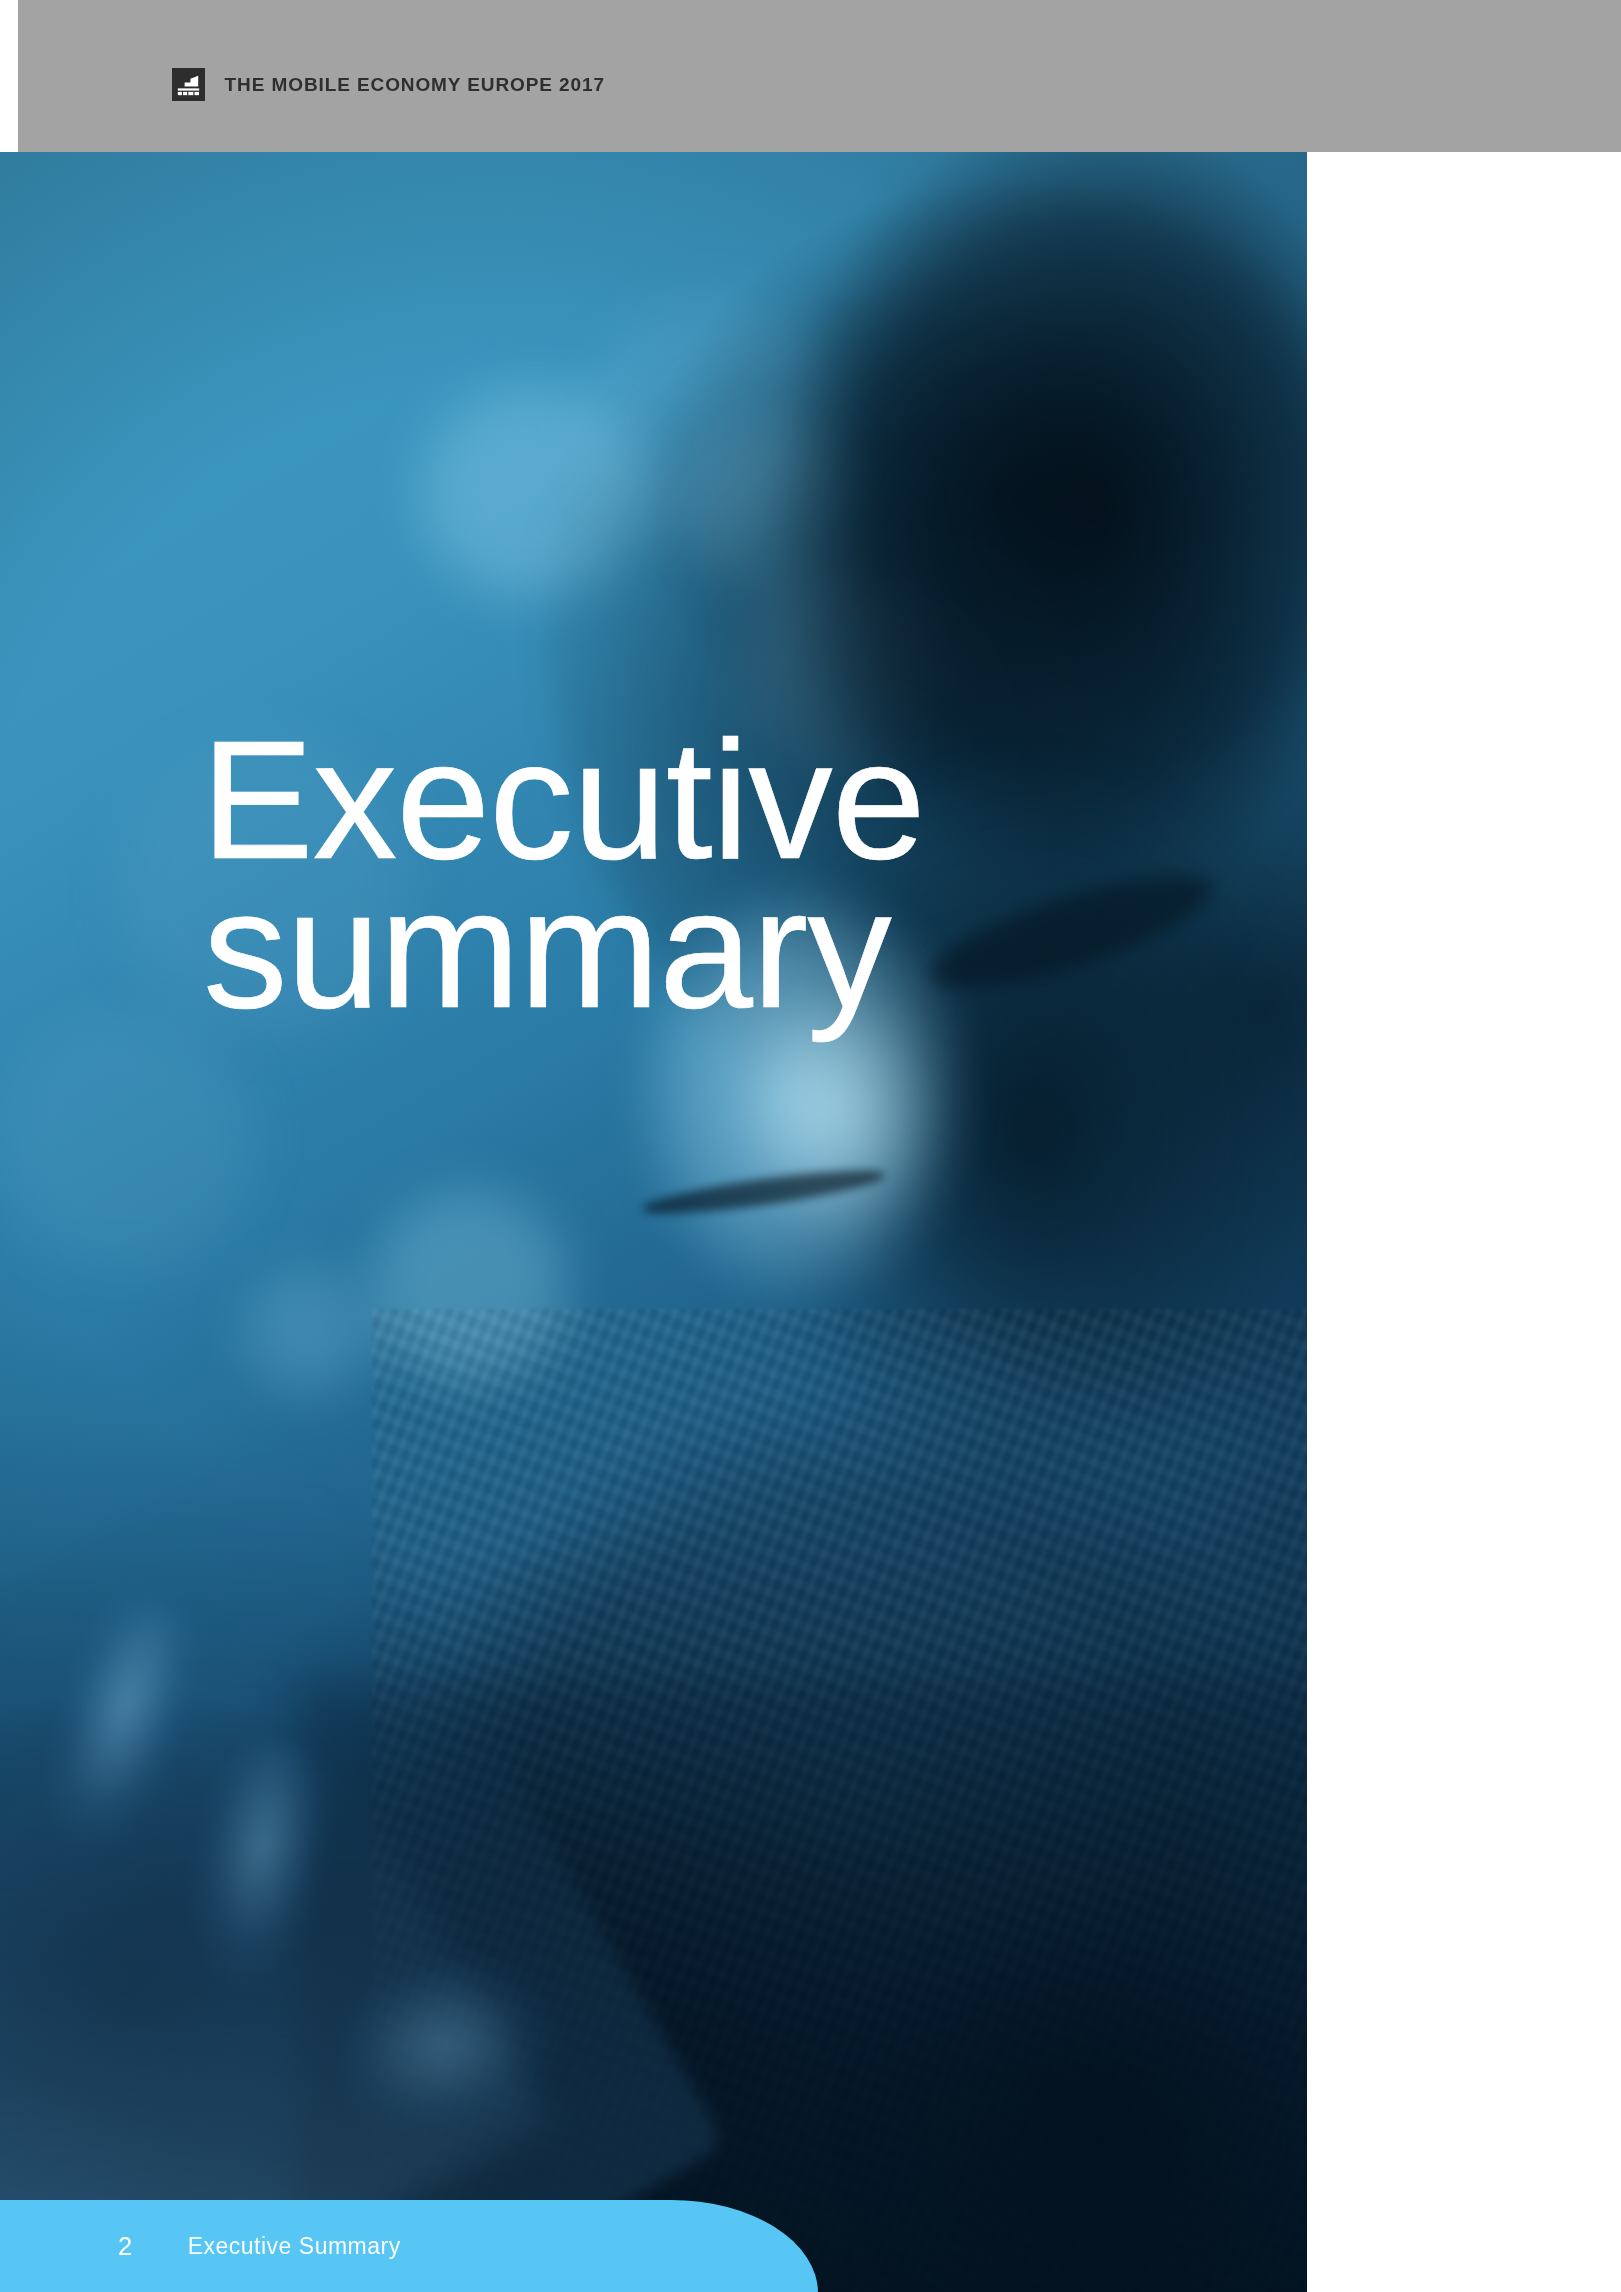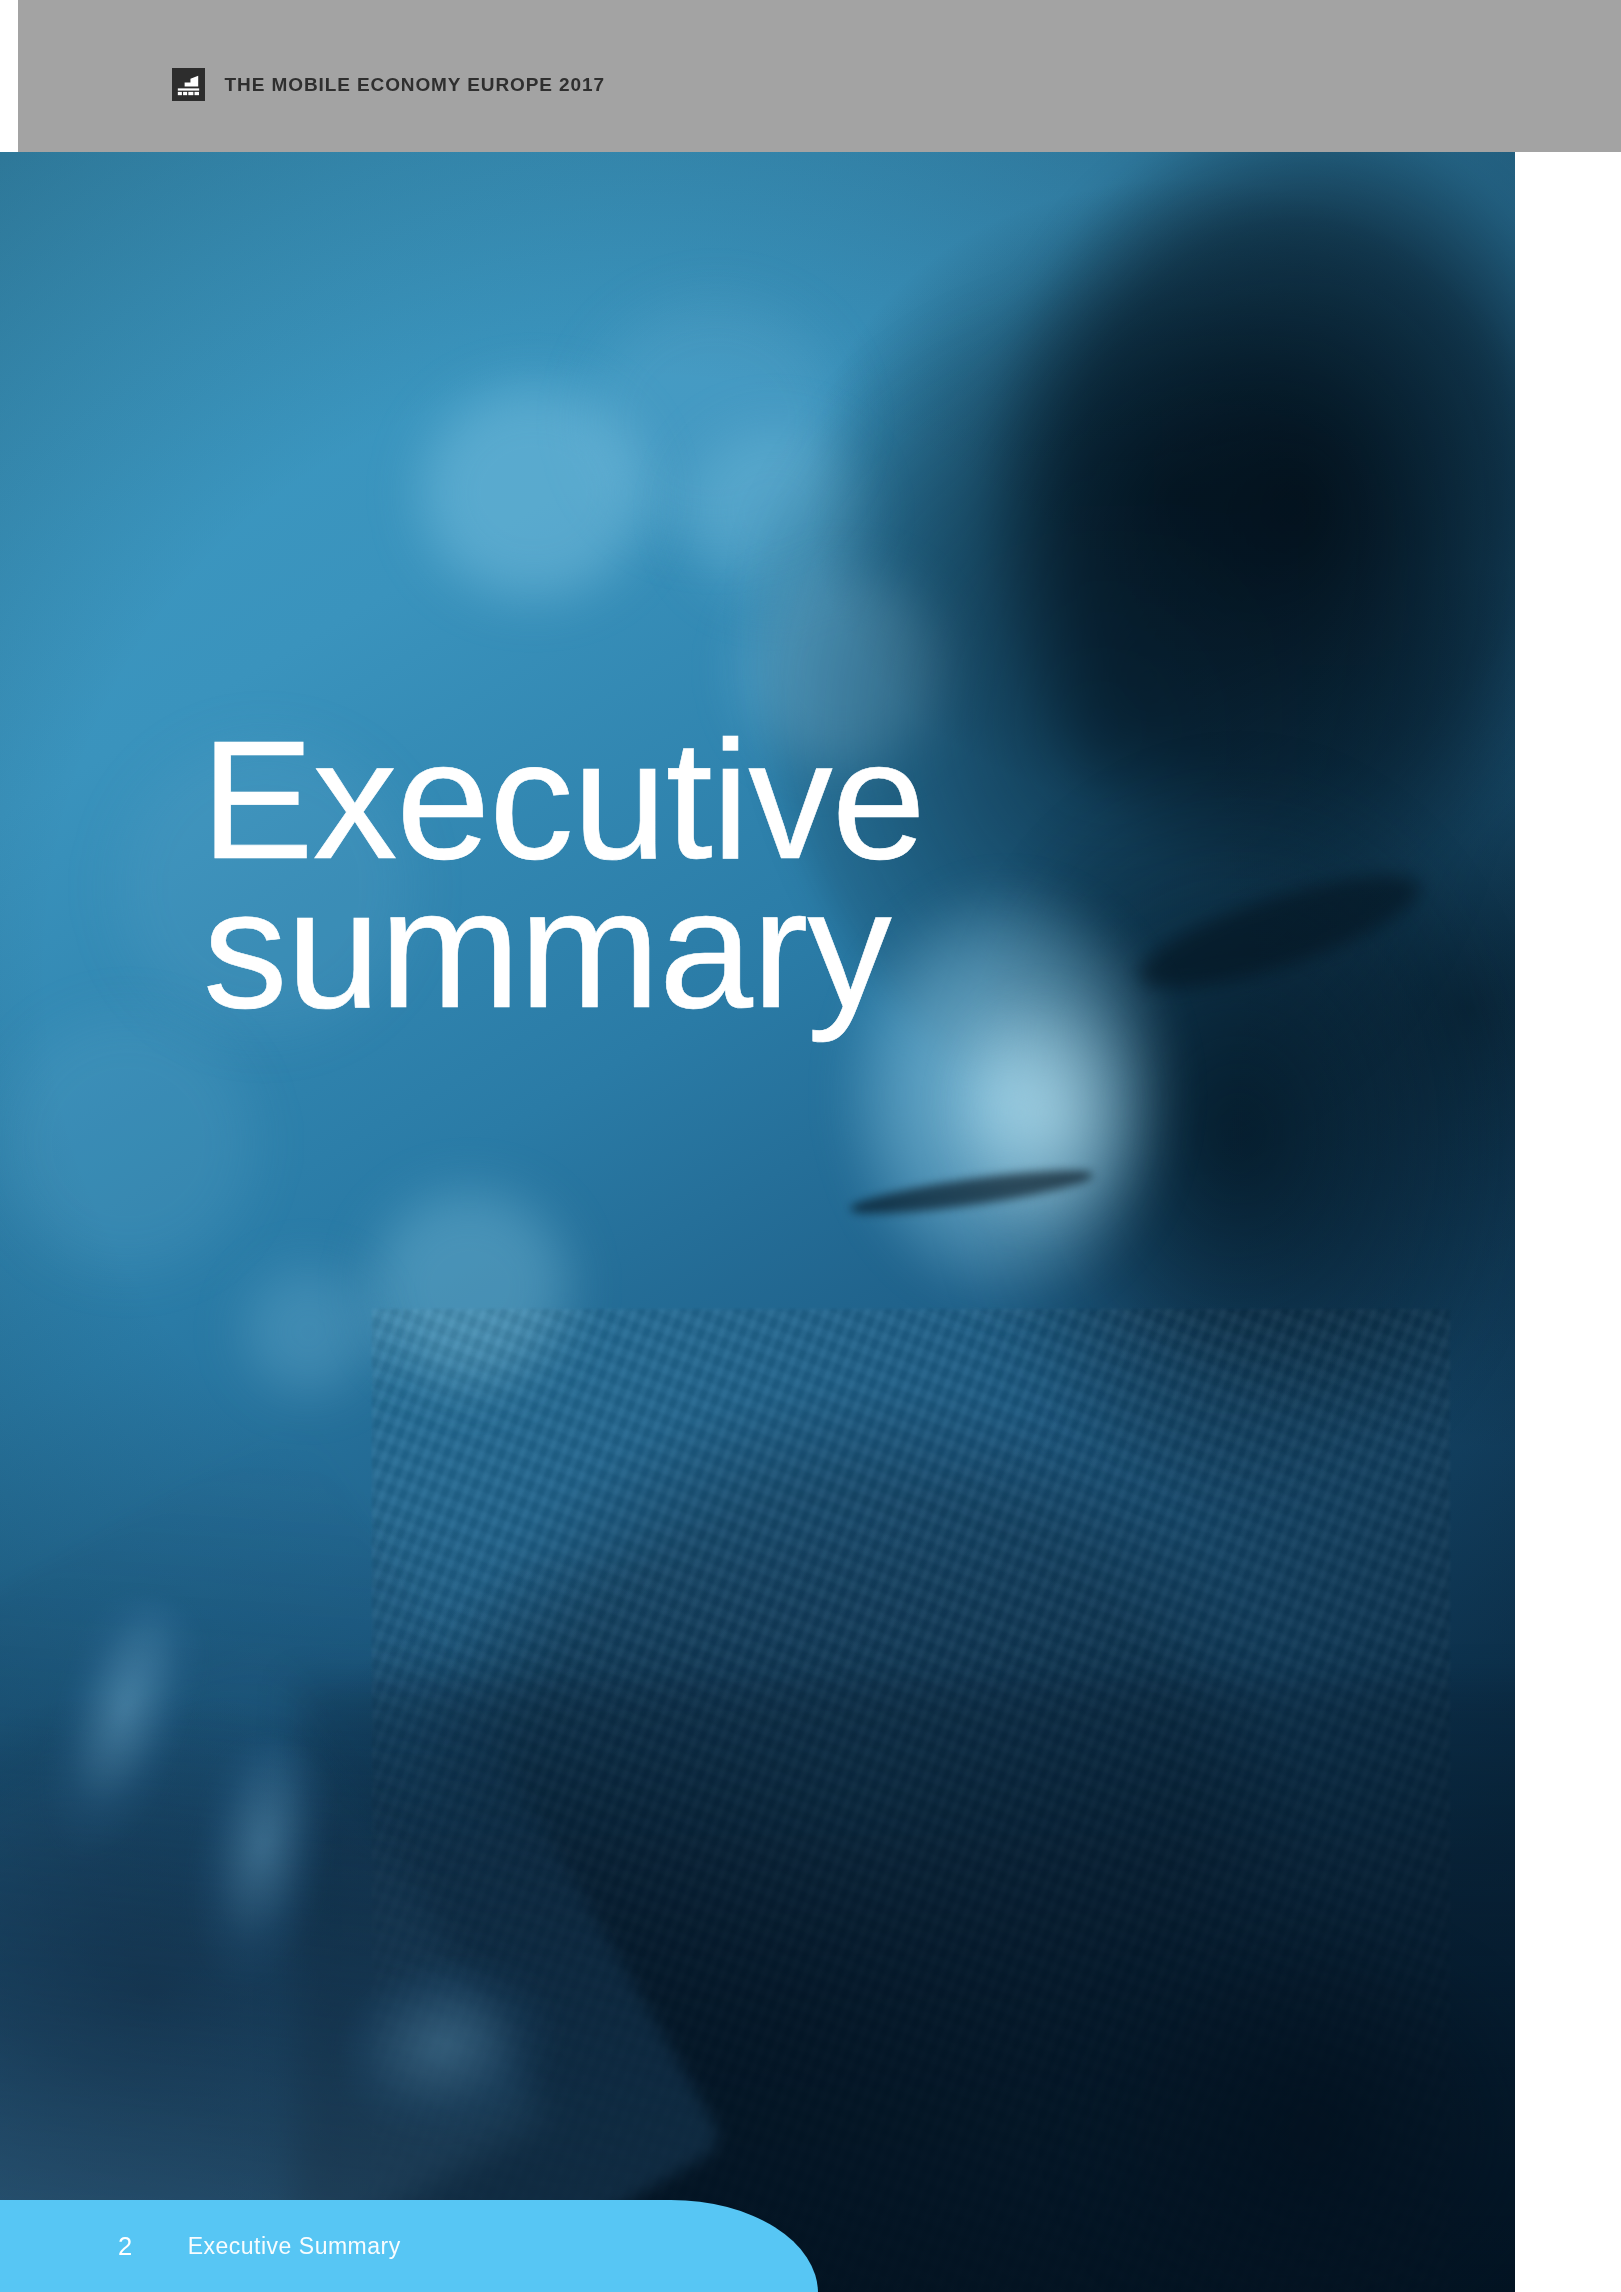--- a/index.html
+++ b/index.html
@@ -44,21 +44,21 @@
     color:#2f2f2f;
     font-weight:600;
     white-space:nowrap;
     line-height:1;
   }
 
   
   .hero{
     position:absolute;
     left:0; top:152px;
-    width:1515px; height:2141px;
+    width:1307px; height:2141px;
     overflow:hidden;
     background:#3b82f6;
   }
   .hero-photo{
     position:absolute;
     inset:0;
     
     background:
       radial-gradient(ellipse 608px 510px at 78% 16%, rgba(4,26,38,0.80) 0%, rgba(4,26,38,0.0) 62%),
       radial-gradient(ellipse 745px 667px at 97% 40%, rgba(3,20,32,0.72) 0%, rgba(3,20,32,0) 66%),

